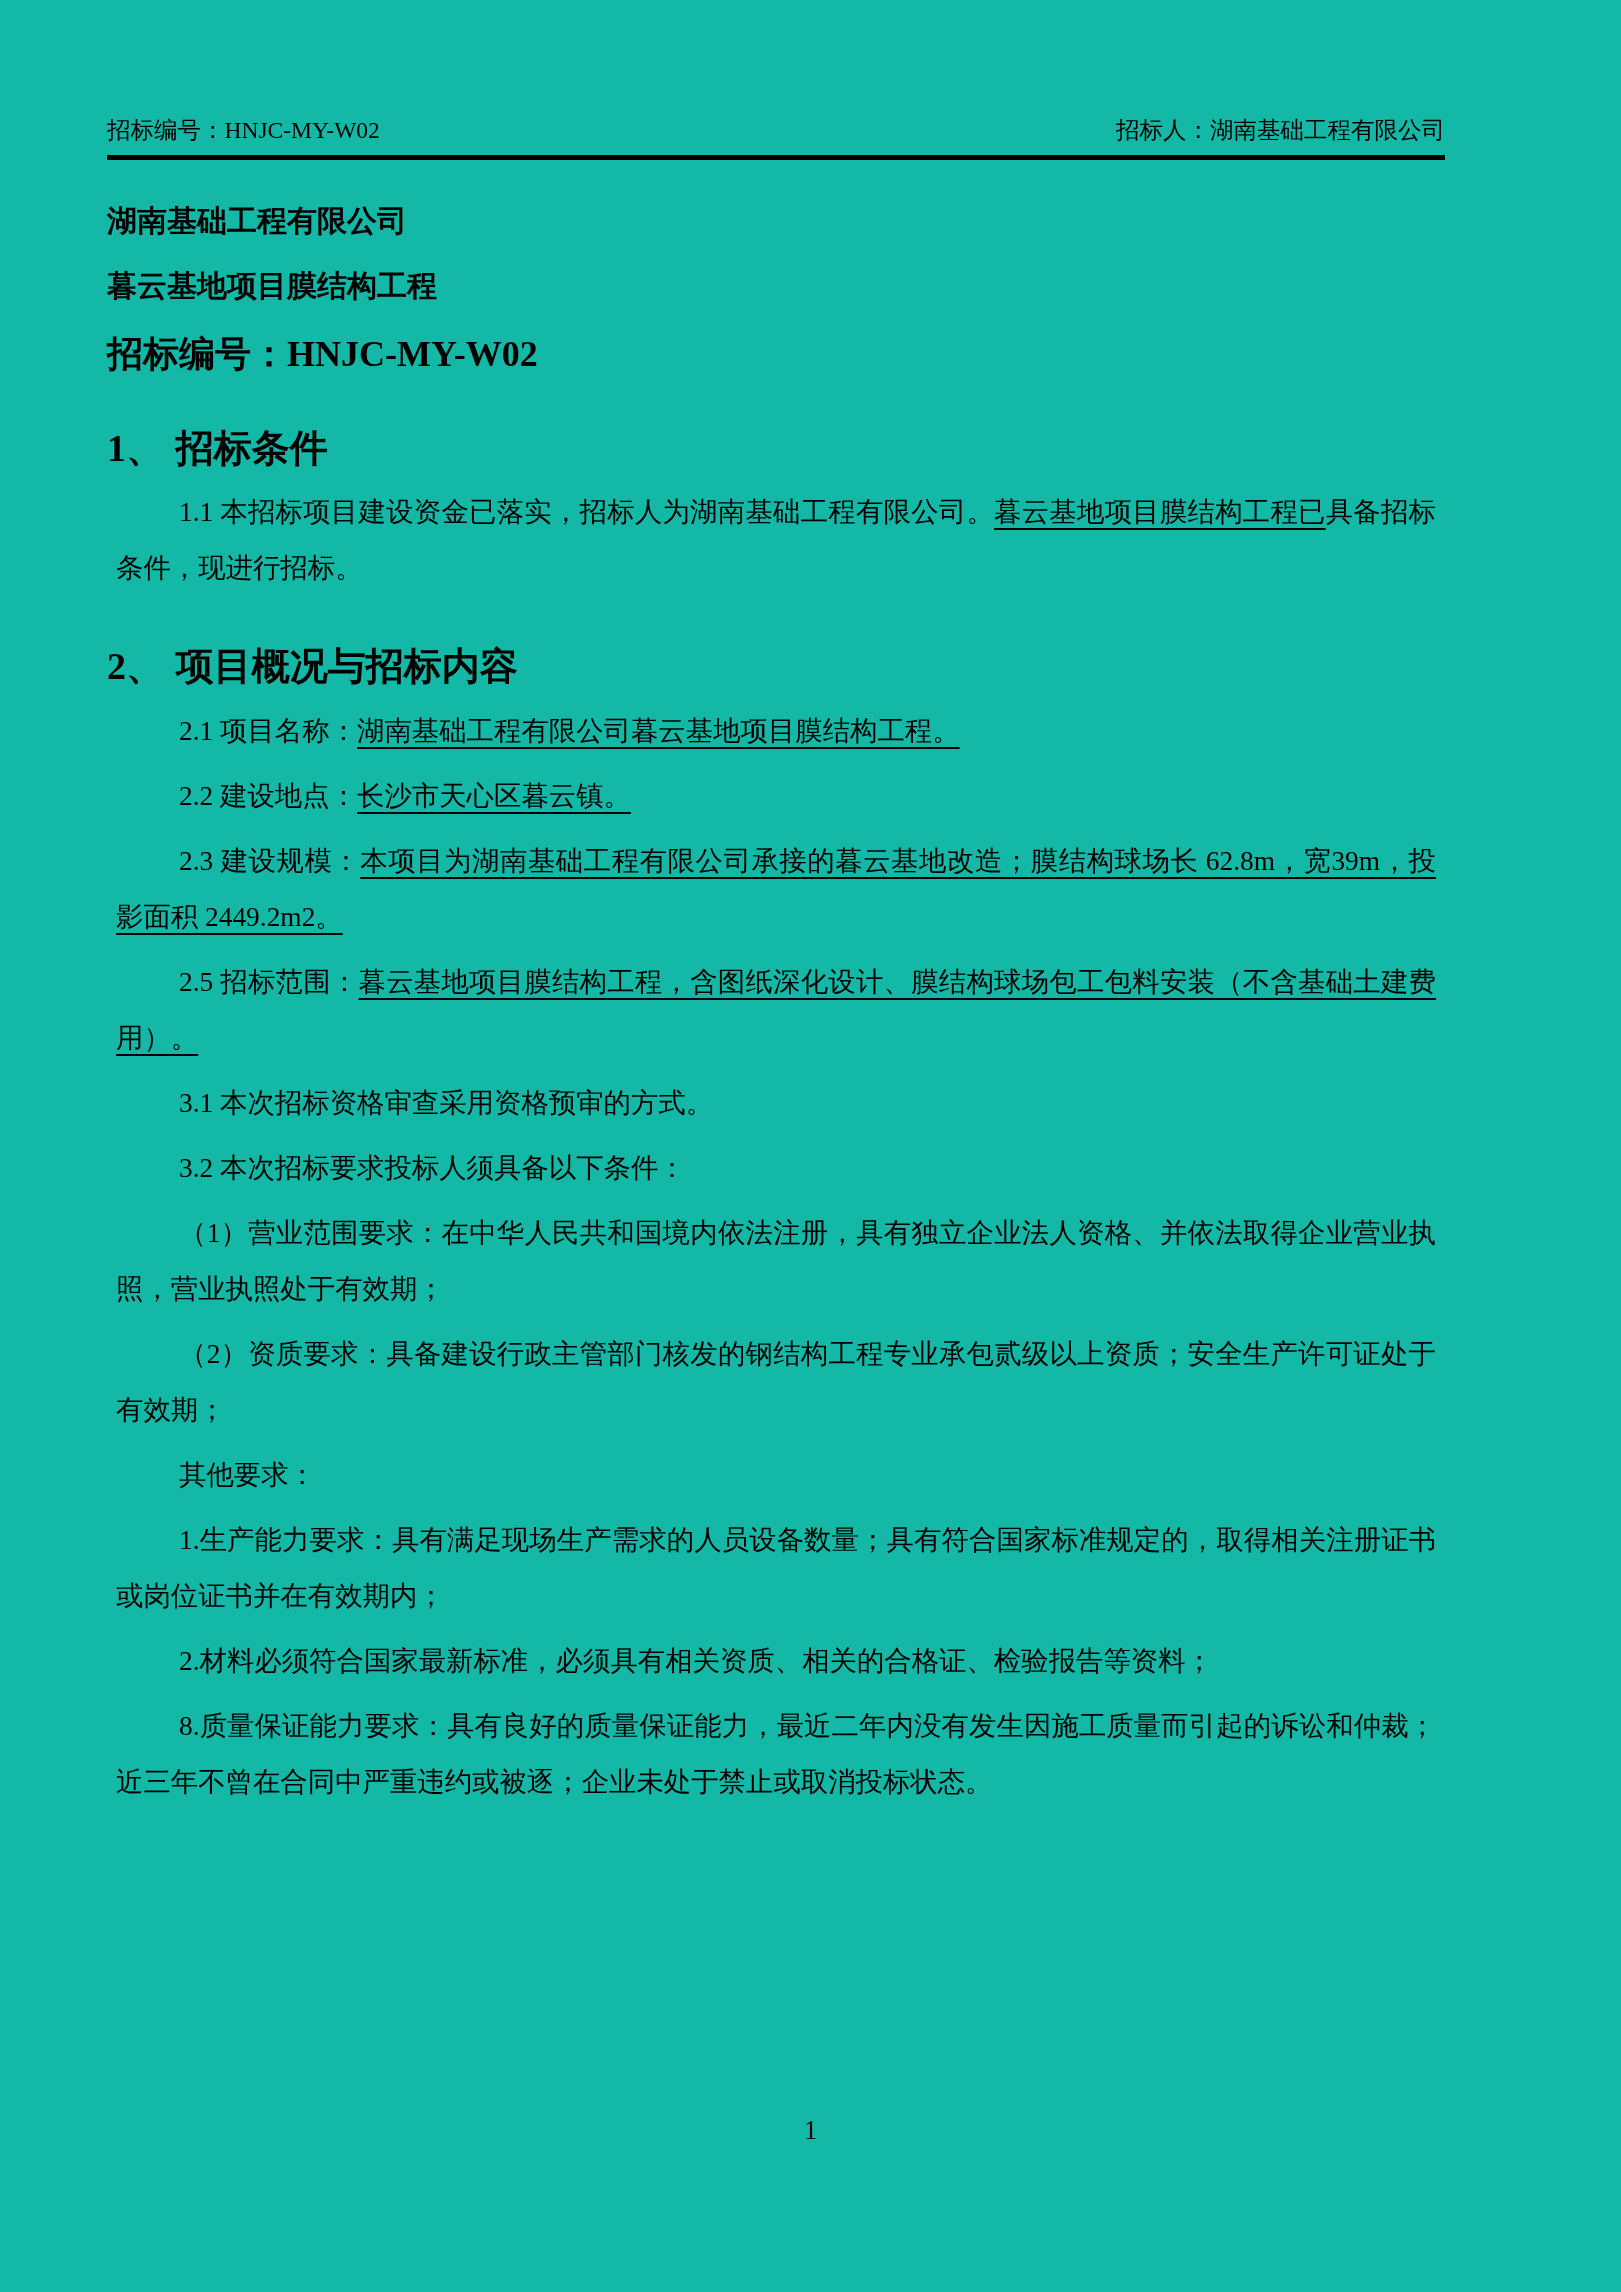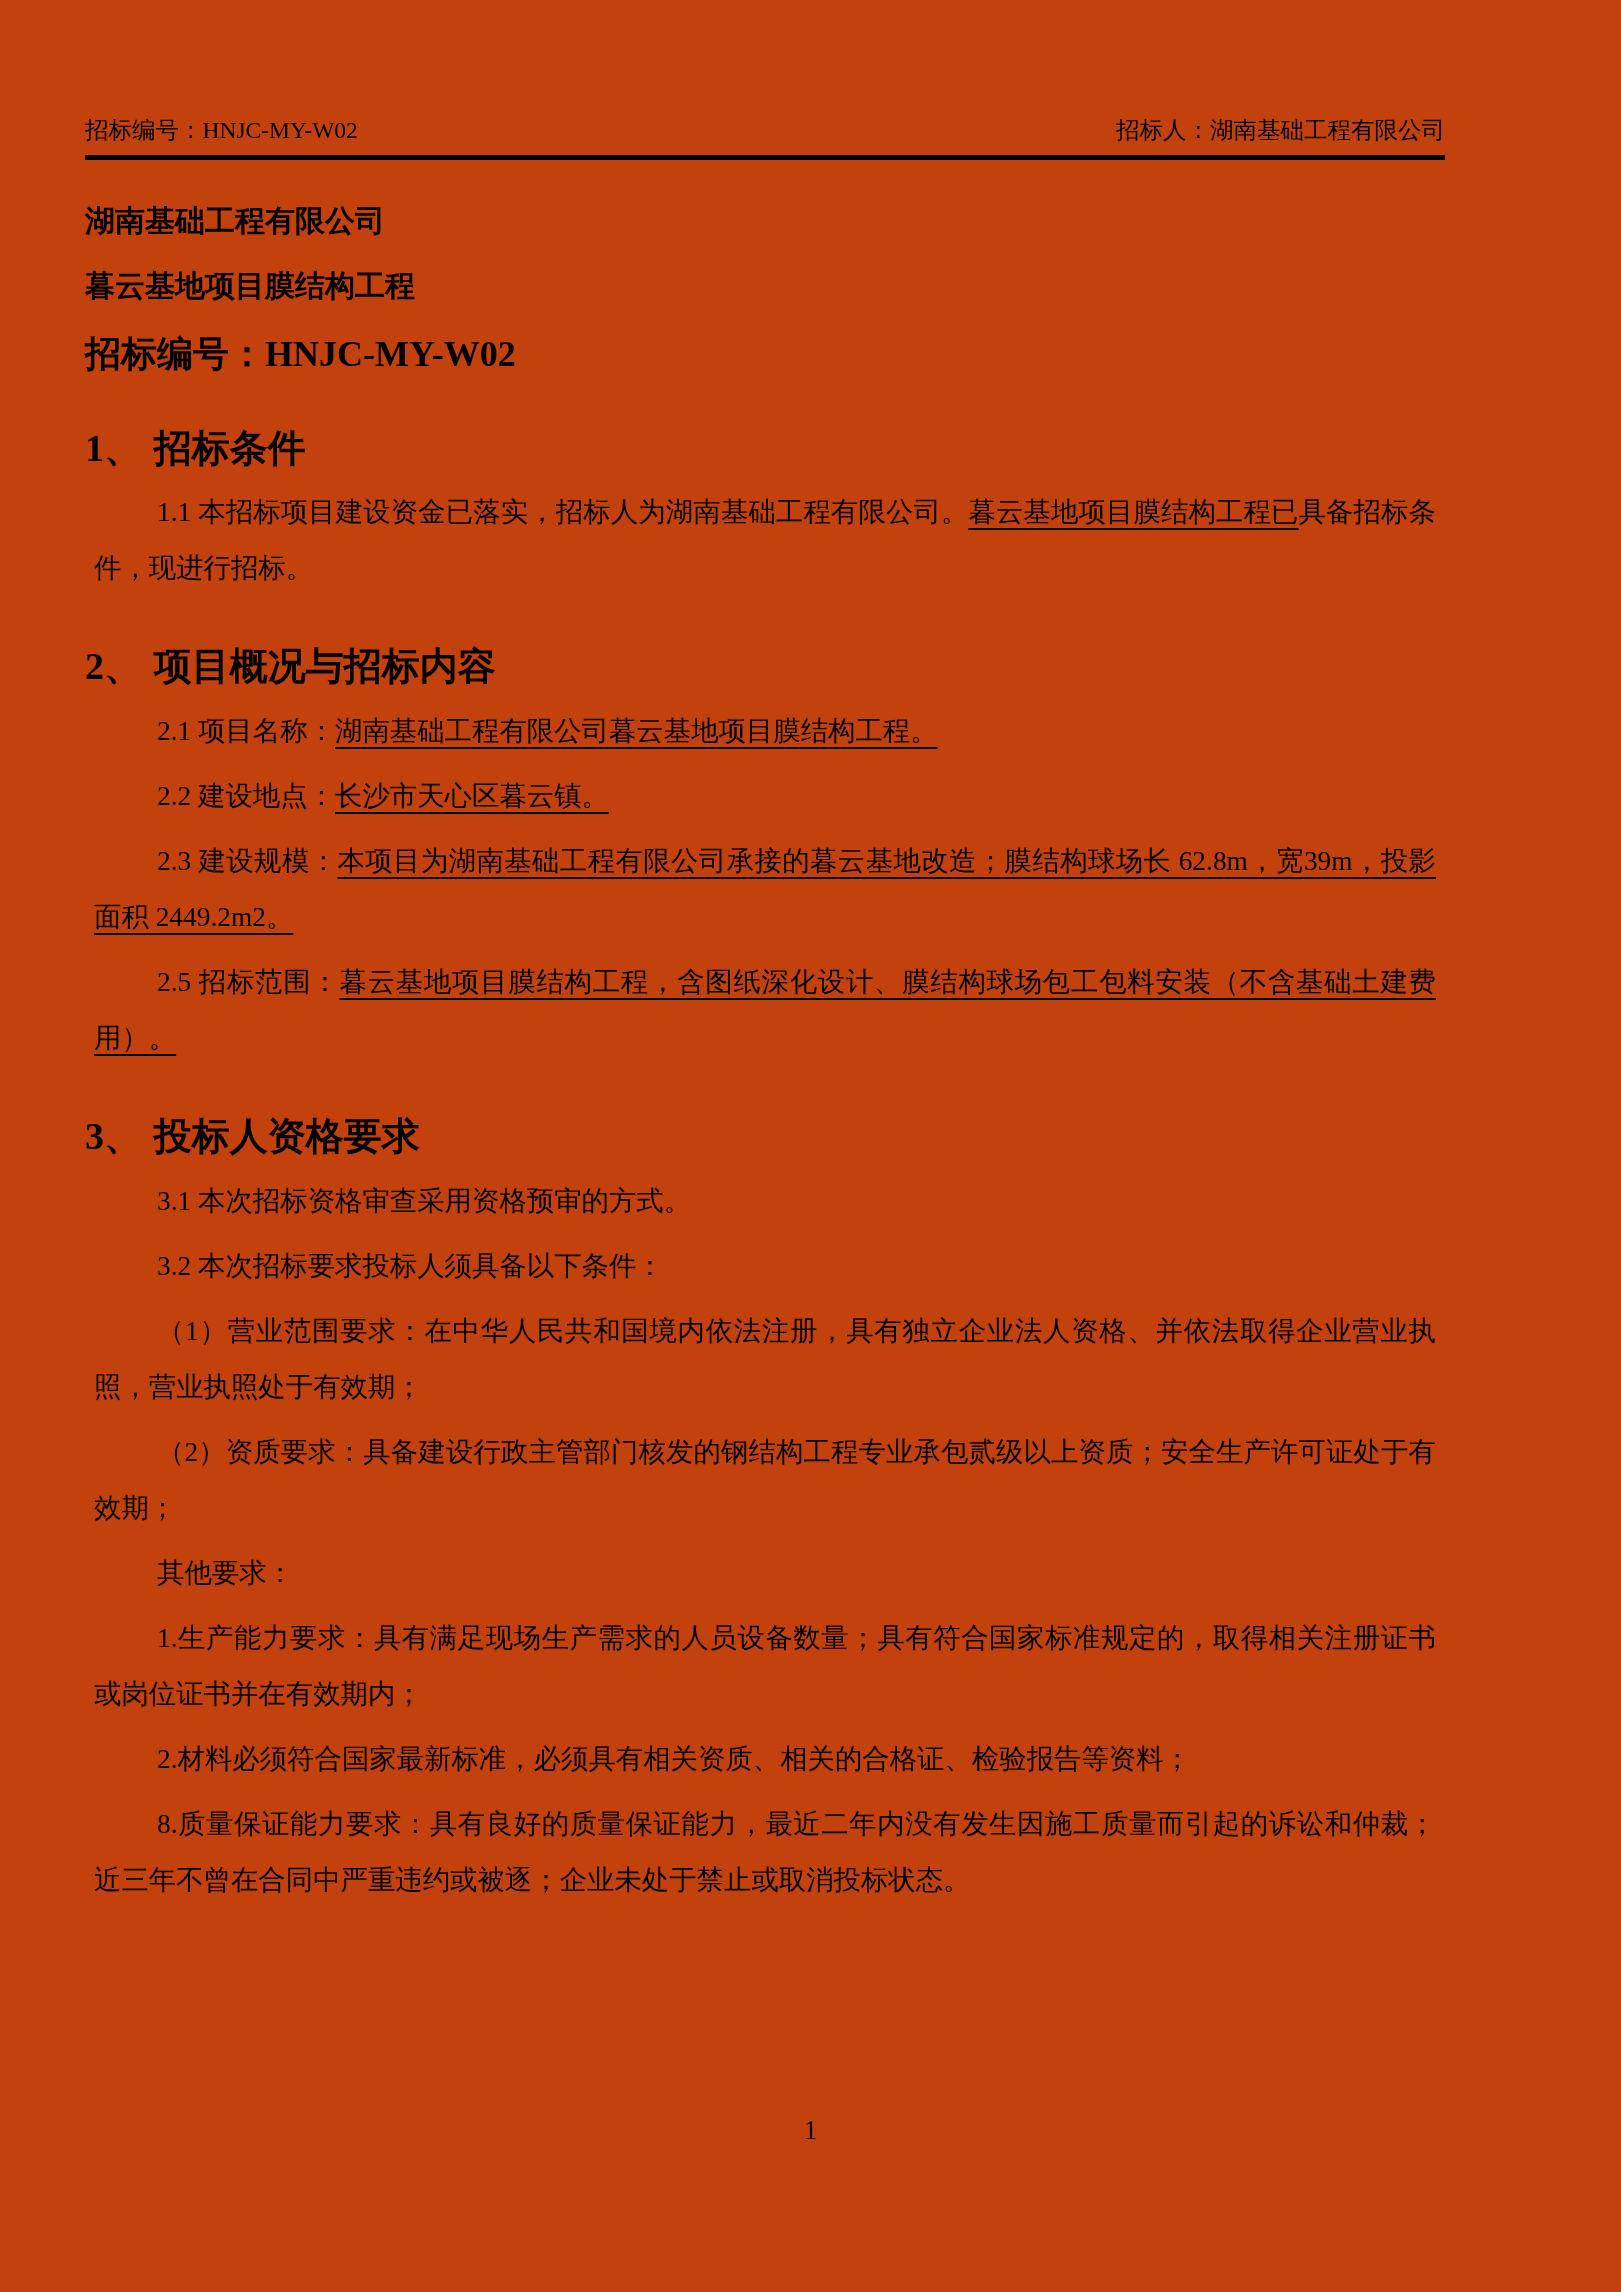--- a/index.html
+++ b/index.html
@@ -1,25 +1,25 @@
 <!DOCTYPE html>
 <html><head>
 <meta charset="utf-8">
 <style>
   html, body { margin: 0; padding: 0; background: #ffffff; }
   .page {
     position: relative;
     width: 1621px;
     height: 2293px;
     margin: 0 auto;
-    background: #c2410c;
+    background: #14b8a6;
     color: #000000;
     font-family: "Liberation Serif", "DejaVu Serif", serif;
     box-sizing: border-box;
-    padding: 116px 176px 0 85px;
+    padding: 116px 176px 0 107px;
     overflow: hidden;
   }
   .page-header {
     display: flex;
     justify-content: space-between;
     align-items: flex-end;
     font-size: 23.5px;
     line-height: 29px;
     padding-bottom: 9.8px;
     border-bottom: 5.9px solid #000000;
@@ -92,21 +92,20 @@
         <p class="para"><span>1.1 本招标项目建设资金已落实，招标人为湖南基础工程有限公司。</span><span class="u">暮云基地项目膜结构工程已</span><span>具备招标条件，现进行招标。</span></p>
       </section>
       <section>
         <h2 class="section-heading"><span class="sec-num">2、</span><span>项目概况与招标内容</span></h2>
         <p class="para"><span>2.1 项目名称：</span><span class="u">湖南基础工程有限公司暮云基地项目膜结构工程。</span></p>
         <p class="para"><span>2.2 建设地点：</span><span class="u">长沙市天心区暮云镇。</span></p>
         <p class="para"><span>2.3 建设规模：</span><span class="u">本项目为湖南基础工程有限公司承接的暮云基地改造；膜结构球场长 62.8m，宽39m，投影面积 2449.2m2。</span></p>
         <p class="para"><span>2.5 招标范围：</span><span class="u">暮云基地项目膜结构工程，含图纸深化设计、膜结构球场包工包料安装（不含基础土建费用）。</span></p>
       </section>
       <section>
-        <h2 class="section-heading"><span class="sec-num">3、</span><span>投标人资格要求</span></h2>
         <p class="para"><span>3.1 本次招标资格审查采用资格预审的方式。</span></p>
         <p class="para"><span>3.2 本次招标要求投标人须具备以下条件：</span></p>
         <p class="para"><span>（1）营业范围要求：在中华人民共和国境内依法注册，具有独立企业法人资格、并依法取得企业营业执照，营业执照处于有效期；</span></p>
         <p class="para"><span>（2）资质要求：具备建设行政主管部门核发的钢结构工程专业承包贰级以上资质；安全生产许可证处于有效期；</span></p>
         <p class="para"><span>其他要求：</span></p>
         <p class="para"><span>1.生产能力要求：具有满足现场生产需求的人员设备数量；具有符合国家标准规定的，取得相关注册证书或岗位证书并在有效期内；</span></p>
         <p class="para"><span>2.材料必须符合国家最新标准，必须具有相关资质、相关的合格证、检验报告等资料；</span></p>
         <p class="para"><span>8.质量保证能力要求：具有良好的质量保证能力，最近二年内没有发生因施工质量而引起的诉讼和仲裁；近三年不曾在合同中严重违约或被逐；企业未处于禁止或取消投标状态。</span></p>
       </section>
     </main>

